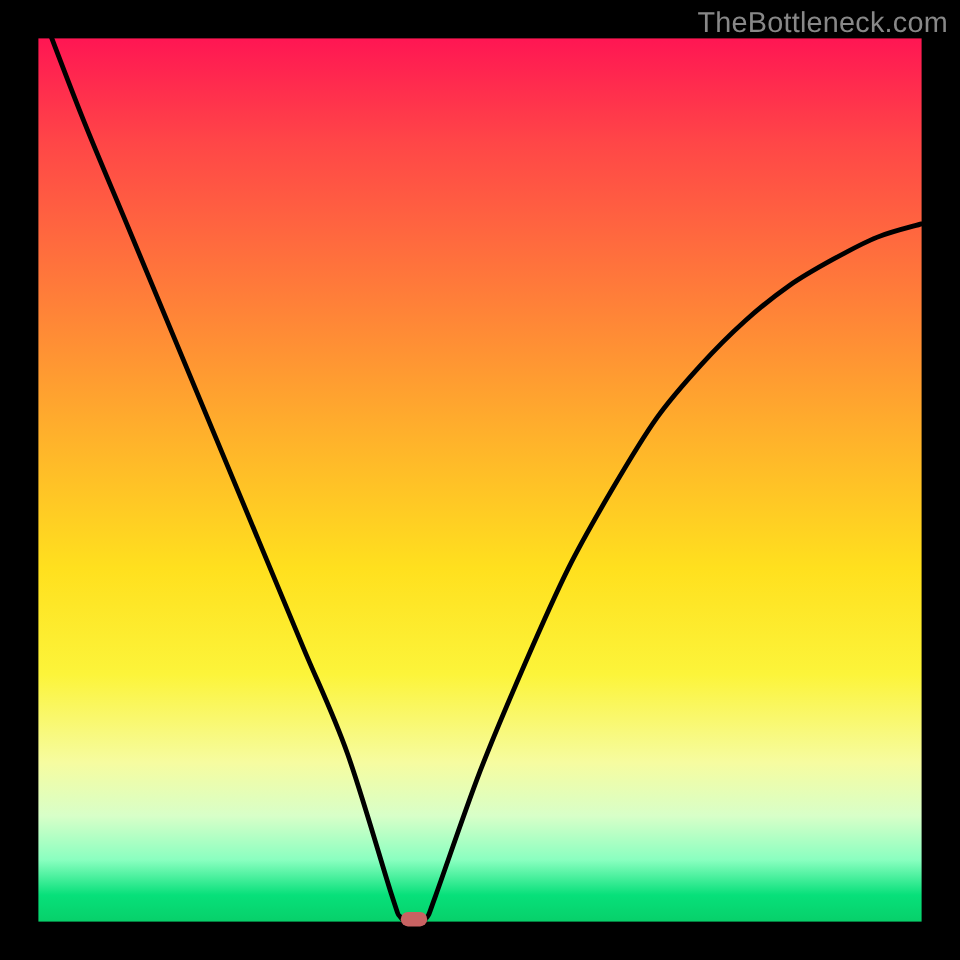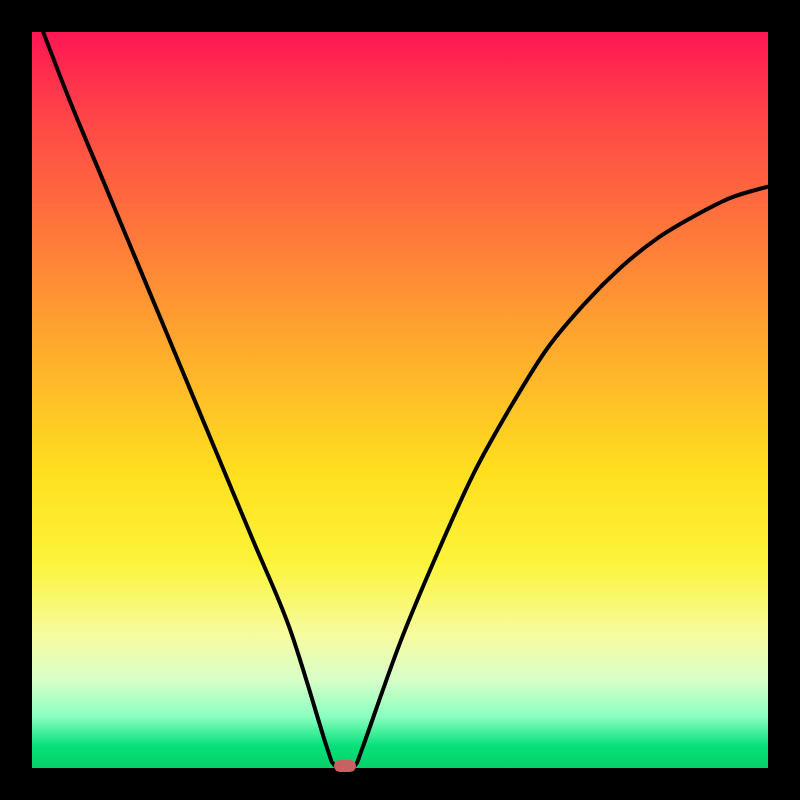--- a/index.html
+++ b/index.html
@@ -62,20 +62,21 @@
     width: 22px;
     height: 12px;
     border-radius: 6px;
     background: #c86262;
   }
 </style>
 </head>
 <body>
 
 <div class="outer">
+  <div class="watermark">TheBottleneck.com</div>
 
   <div class="plot">
     <svg class="curve" viewBox="0 0 736 736" preserveAspectRatio="none">
       <path id="curve-path" fill="none" stroke="#000" stroke-width="4" stroke-linejoin="round" stroke-linecap="round" d="M 0 -29.440000000000055 C 6.133333333333334 -13.493333333333377 24.53333333333334 35.57333333333334 36.800000000000004 66.24000000000001 C 49.06666666666667 96.90666666666668 61.33333333333334 125.11999999999995 73.60000000000001 154.55999999999995 C 85.86666666666667 183.99999999999994 98.13333333333333 213.44 110.39999999999999 242.88 C 122.66666666666666 272.32 134.93333333333334 301.76 147.20000000000002 331.2 C 159.4666666666667 360.64 171.73333333333335 390.08 184 419.52 C 196.26666666666665 448.96 208.53333333333333 478.40000000000003 220.79999999999998 507.84000000000003 C 233.06666666666663 537.28 245.3333333333333 561.8133333333333 257.59999999999997 596.16 C 269.8666666666666 630.5066666666667 287.04 691.2266666666666 294.40000000000003 713.92 C 301.76000000000005 736.6133333333333 299.3066666666667 728.6400000000001 301.76 732.32 C 304.2133333333333 736 306.6666666666667 735.3866666666667 309.12 736 C 311.5733333333333 736.6133333333333 314.0266666666667 736.6133333333333 316.48 736 C 318.93333333333334 735.3866666666667 321.38666666666666 736 323.84 732.32 C 326.2933333333333 728.6400000000001 323.84 734.16 331.2 713.92 C 338.56 693.68 355.73333333333335 642.7733333333333 368 610.88 C 380.26666666666665 578.9866666666667 392.53333333333336 550.7733333333333 404.8 522.56 C 417.06666666666666 494.3466666666666 429.3333333333333 466.13333333333327 441.59999999999997 441.59999999999997 C 453.8666666666666 417.06666666666666 466.1333333333334 396.21333333333337 478.40000000000003 375.36 C 490.6666666666667 354.50666666666666 502.9333333333333 333.65333333333336 515.1999999999999 316.48 C 527.4666666666666 299.3066666666667 539.7333333333333 285.81333333333333 552 272.32 C 564.2666666666667 258.82666666666665 576.5333333333334 246.55999999999997 588.8000000000001 235.51999999999998 C 601.0666666666667 224.48 613.3333333333334 214.6666666666667 625.6 206.08000000000004 C 637.8666666666667 197.49333333333337 650.1333333333333 190.74666666666667 662.4 184 C 674.6666666666666 177.25333333333333 686.9333333333333 170.5066666666667 699.1999999999999 165.60000000000002 C 711.4666666666666 160.69333333333336 729.8666666666667 156.39999999999995 736 154.55999999999995"></path>
     </svg>
     <div id="marker" class="marker" style="left: 301.8px; top: 728px;"></div>
   </div>
 </div>
 
 </body></html>

